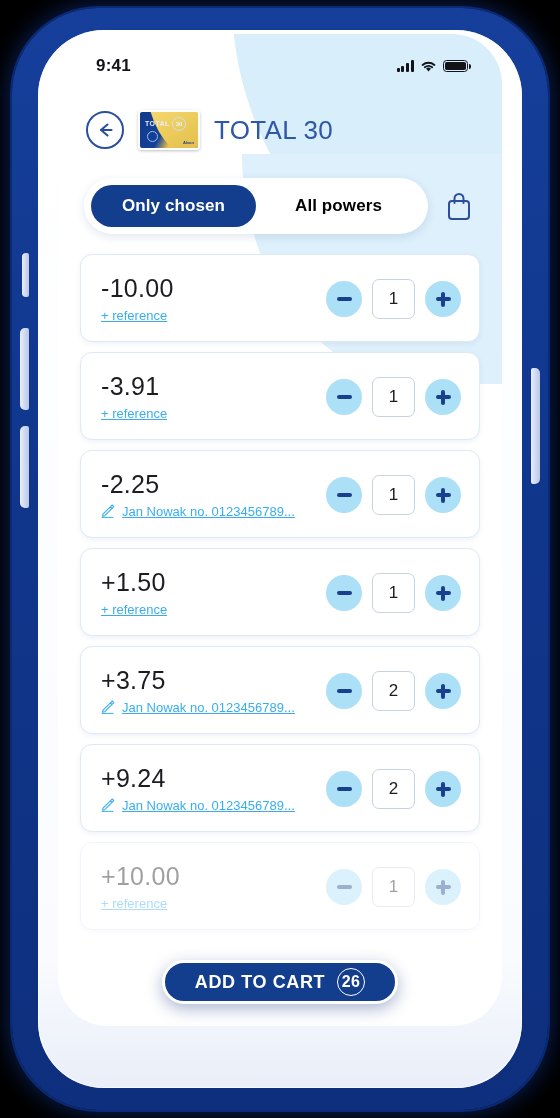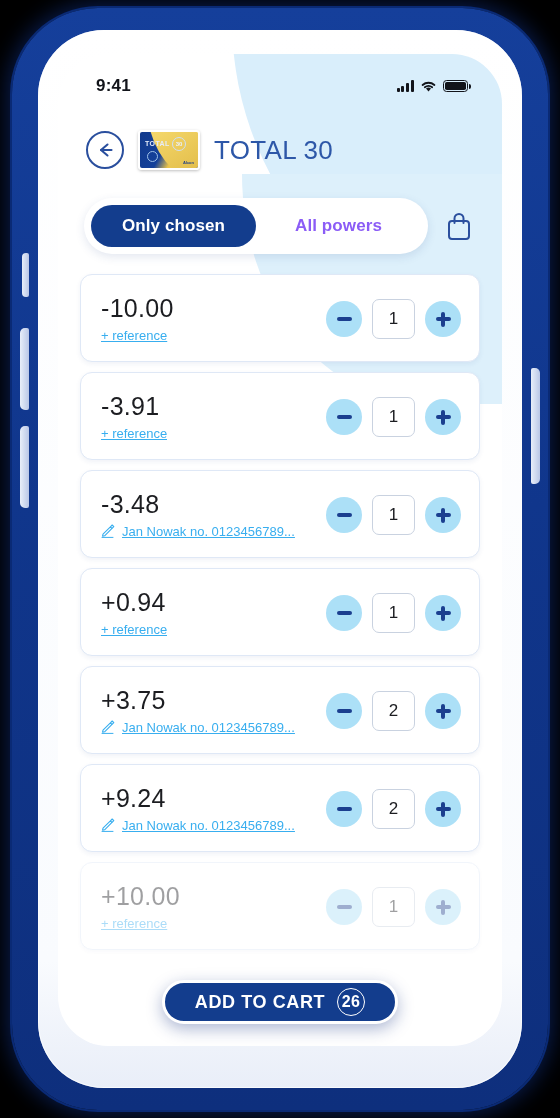--- a/index.html
+++ b/index.html
@@ -22,21 +22,21 @@
   .phone-inner-bezel {
     position: absolute;
     left: 26px; top: 22px;
     width: 484px; height: 1058px;
     border-radius: 66px;
     background: linear-gradient(180deg, #ffffff 0%, #f9fbfe 88%, #e9eef8 100%);
     box-shadow: inset 0 0 0 1px rgba(255,255,255,.7);
   }
   .screen {
     position: absolute;
-    left: 46px; top: 46px;
+    left: 46px; top: 26px;
     width: 444px; height: 992px;
     border-radius: 50px;
     background: #ffffff;
     overflow: hidden;
   }
 
   
   .btn-side {
     position: absolute;
     background: linear-gradient(90deg, #e8eef9 0%, #cfd9ef 55%, #b9c6e6 100%);
@@ -160,21 +160,21 @@
     display: flex; align-items: center;
     box-shadow: 0 3px 10px rgba(40,70,140,.13);
     height: 56px;
   }
   .seg-btn {
     flex: 1 1 50%;
     height: 100%;
     border-radius: 40px;
     border: none; background: transparent;
     font-family: "Liberation Sans", sans-serif;
-    font-size: 17px; font-weight: bold; color: #8b5cf6;
+    font-size: 17px; font-weight: bold; color: #000000;
     cursor: pointer; letter-spacing: .1px;
     display: flex; align-items: center; justify-content: center;
   }
   .seg-btn.active { background: #133d8d; color: #ffffff; }
   .bag-btn {
     width: 38px; height: 42px; flex: 0 0 auto;
     background: transparent; border: none; cursor: pointer;
     display: flex; align-items: center; justify-content: center;
   }
 
@@ -348,21 +348,21 @@
           <div class="qty-box">1</div>
           <button class="step-btn plus">
               <span class="glyph-h"></span>
               <span class="glyph-v"></span>
             </button>
         </div>
       </div>
 
       <div class="row">
         <div class="row-left">
-          <div class="power-value">-3.48</div>
+          <div class="power-value">-2.25</div>
           <div class="row-link">
             <svg width="14" height="14" viewBox="0 0 14 14">
               <path d="M2 11.4 L9.4 4 L11 5.6 L3.6 13 L1.6 13.4 Z" stroke="#38aeef" stroke-width="1.1" fill="none" stroke-linejoin="round" transform="translate(0,-1.2)"></path>
               <path d="M9.4 4 L11.2 2.2 L12.8 3.8 L11 5.6" stroke="#38aeef" stroke-width="1.1" fill="none" stroke-linejoin="round" transform="translate(0,-1.2)"></path>
               <path d="M1 13.4 H12" stroke="#38aeef" stroke-width="1" stroke-linecap="round"></path>
             </svg>
             <span class="lbl">Jan Nowak no. 0123456789...</span>
           </div>
         </div>
         <div class="stepper">
@@ -372,21 +372,21 @@
           <div class="qty-box">1</div>
           <button class="step-btn plus">
               <span class="glyph-h"></span>
               <span class="glyph-v"></span>
             </button>
         </div>
       </div>
 
       <div class="row">
         <div class="row-left">
-          <div class="power-value">+0.94</div>
+          <div class="power-value">+1.50</div>
           <div class="row-link">
             <span class="lbl">+ reference</span>
           </div>
         </div>
         <div class="stepper">
           <button class="step-btn">
               <span class="glyph-h"></span>
             </button>
           <div class="qty-box">1</div>
           <button class="step-btn plus">

